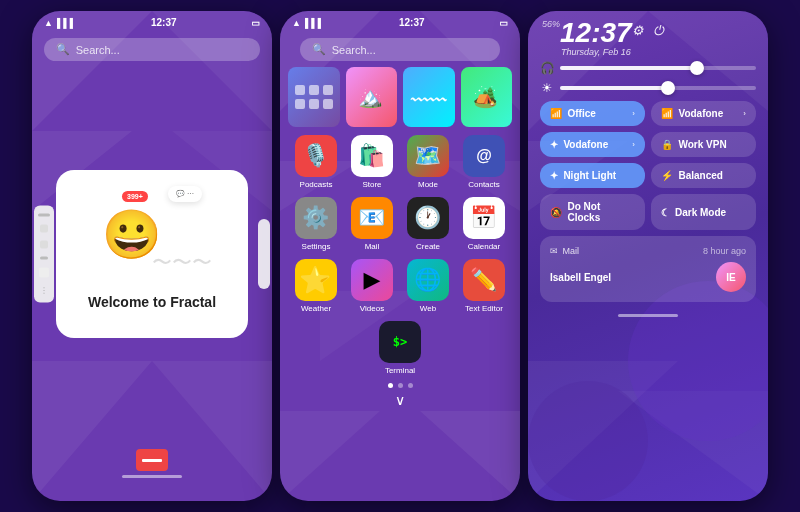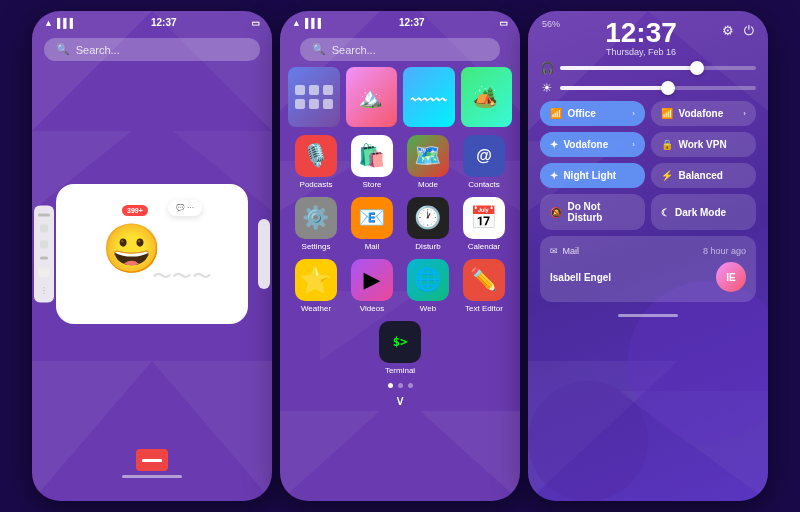--- a/index.html
+++ b/index.html
@@ -252,24 +252,25 @@
 
     
     .phone3 {
       background: linear-gradient(160deg, #6a3ab0 0%, #4a2a9a 50%, #5a35c0 100%);
     }
 
     .control-header {
       position: relative;
       z-index: 10;
       display: flex;
-      justify-content: space-between;
+      justify-content: flex-start;
       align-items: flex-start;
       padding: 8px 14px 4px;
       color: white;
+      font-style: italic;
     }
 
     .control-time {
       font-size: 28px;
       font-weight: 700;
       line-height: 1;
     }
 
     .control-date {
       font-size: 9px;
@@ -508,20 +509,21 @@
 
         <div class="emoji-cluster">
           <span class="emoji-main">😀</span>
           <div class="badge">399+</div>
           <div class="chat-bubble top" style="top:0;right:10px;background:#fff;box-shadow:0 2px 6px rgba(0,0,0,0.12);padding:4px 8px;border-radius:8px;">
             <div style="font-size:7px;color:#666;">💬 ···</div>
           </div>
           <div style="position:absolute;bottom:10px;right:0;color:#ddd;font-size:20px;">〜〜〜</div>
         </div>
 
+        <div class="welcome-title">Welcome to Fractal</div>
 
       </div>
 
       <div style="position:absolute; right:2px; top:50%; transform:translateY(-50%); z-index:10; background:rgba(245,245,245,0.9); border-radius:6px; width:12px; height:70px;"></div>
     </div>
 
     <div class="phone-footer">
       <div style="display:flex; flex-direction:column; align-items:center; gap:4px;">
         <div style="background:#e44;border-radius:4px;width:32px;height:22px;display:flex;align-items:center;justify-content:center;">
           <div style="width:20px;height:3px;background:white;border-radius:1px;"></div>
@@ -607,21 +609,21 @@
       <div class="app-item">
         <div class="app-icon" style="background:#888;">⚙️</div>
         <span class="app-label">Settings</span>
       </div>
       <div class="app-item">
         <div class="app-icon" style="background:#f80;">📧</div>
         <span class="app-label">Mail</span>
       </div>
       <div class="app-item">
         <div class="app-icon" style="background:#222;">🕐</div>
-        <span class="app-label">Disturb</span>
+        <span class="app-label">Create</span>
       </div>
       <div class="app-item">
         <div class="app-icon" style="background:#fff;">📅</div>
         <span class="app-label">Calendar</span>
       </div>
     </div>
 
     <div class="app-row">
       <div class="app-item">
         <div class="app-icon" style="background:#fc0;font-size:26px;">⭐</div>
@@ -747,21 +749,21 @@
     <div class="toggle-btn inactive">
       <div class="toggle-left">
         <span>⚡</span>
         <span>Balanced</span>
       </div>
     </div>
 
     <div class="toggle-btn inactive">
       <div class="toggle-left">
         <span>🔕</span>
-        <span>Do Not Disturb</span>
+        <span>Do Not Clocks</span>
       </div>
     </div>
 
     <div class="toggle-btn inactive">
       <div class="toggle-left">
         <span>☾</span>
         <span>Dark Mode</span>
       </div>
     </div>
   </div>

